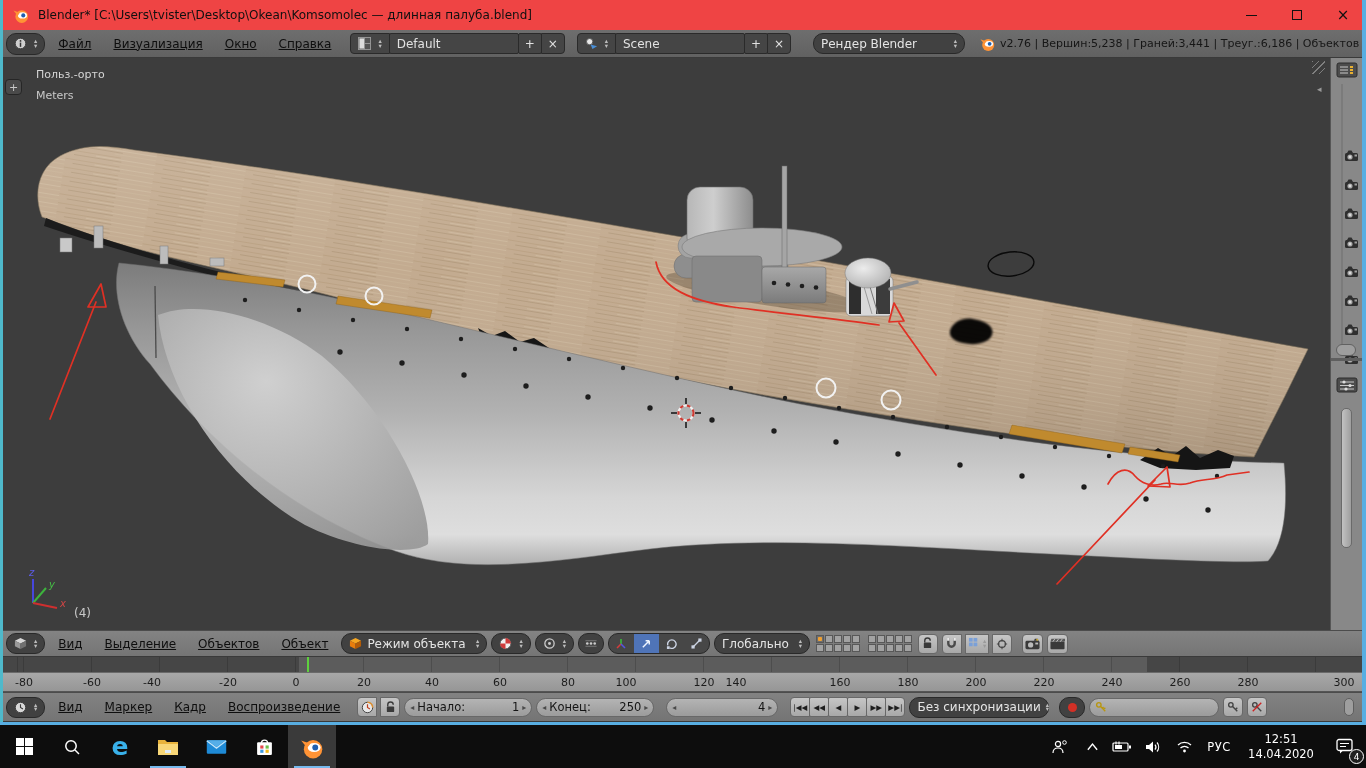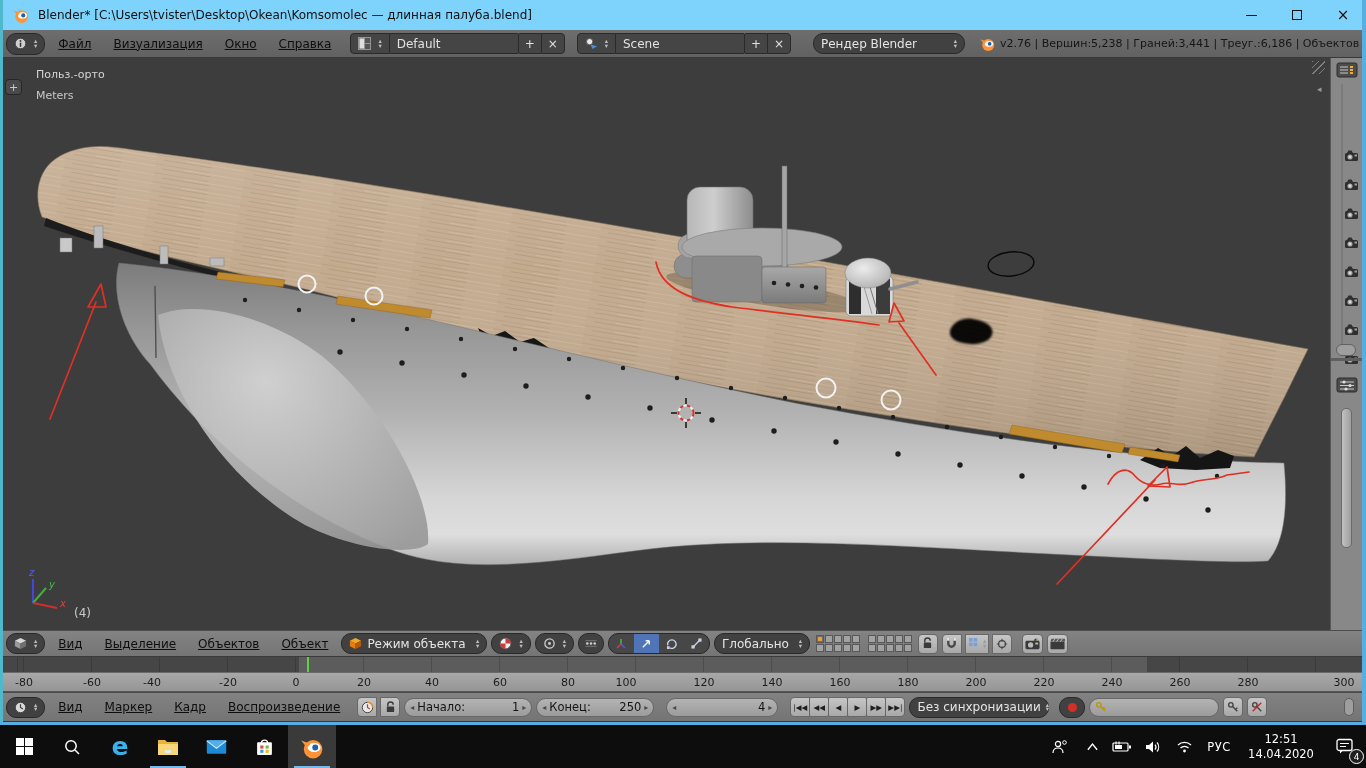--- a/index.html
+++ b/index.html
@@ -6,21 +6,21 @@
   html,body{width:1366px;height:768px;overflow:hidden;background:#000;}
   .screen{position:relative;width:1366px;height:768px;background:#3d3d3d;}
 
   
   .wb{position:absolute;background:var(--window_border,#58aee2);z-index:50;}
   .wb-left{left:0;top:0;width:3px;height:722px;background:#4fb9cb;}
   .wb-right{right:0;top:0;width:4px;height:722px;}
   .wb-bottom{left:0;top:722px;width:1366px;height:3px;}
 
   
-  .titlebar{position:absolute;left:0;top:0;width:1366px;height:30px;background:#7dd3fc;display:flex;align-items:center;z-index:40;}
+  .titlebar{position:absolute;left:0;top:0;width:1366px;height:30px;background:#ef4444;display:flex;align-items:center;z-index:40;}
   .titlebar .tlogo{margin:0 8px 0 12px;display:flex;}
   .title-text{font-size:12px;color:#101010;white-space:nowrap;}
   .wincontrols{margin-left:auto;display:flex;height:30px;}
   .wc{width:46px;height:30px;display:flex;align-items:center;justify-content:center;color:#111;}
   .wc-min i{display:block;width:11px;height:1px;background:#111;}
   .wc-max i{display:block;width:10px;height:10px;border:1px solid #111;}
   .wc-close{font-size:15px;}
 
   
   .hbar{position:absolute;left:0;width:1366px;display:flex;align-items:center;gap:4px;
@@ -588,21 +588,21 @@
     <span class="tick" style="left:76px">-60</span>
     <span class="tick" style="left:136px">-40</span>
     <span class="tick" style="left:212px">-20</span>
     <span class="tick" style="left:280px">0</span>
     <span class="tick" style="left:348px">20</span>
     <span class="tick" style="left:416px">40</span>
     <span class="tick" style="left:484px">60</span>
     <span class="tick" style="left:552px">80</span>
     <span class="tick" style="left:610px">100</span>
     <span class="tick" style="left:688px">120</span>
-    <span class="tick" style="left:756px">140</span>
+    <span class="tick" style="left:720px">140</span>
     <span class="tick" style="left:824px">160</span>
     <span class="tick" style="left:892px">180</span>
     <span class="tick" style="left:960px">200</span>
     <span class="tick" style="left:1028px">220</span>
     <span class="tick" style="left:1096px">240</span>
     <span class="tick" style="left:1164px">260</span>
     <span class="tick" style="left:1232px">280</span>
     <span class="tick" style="left:1328px">300</span>
   </div>
 

